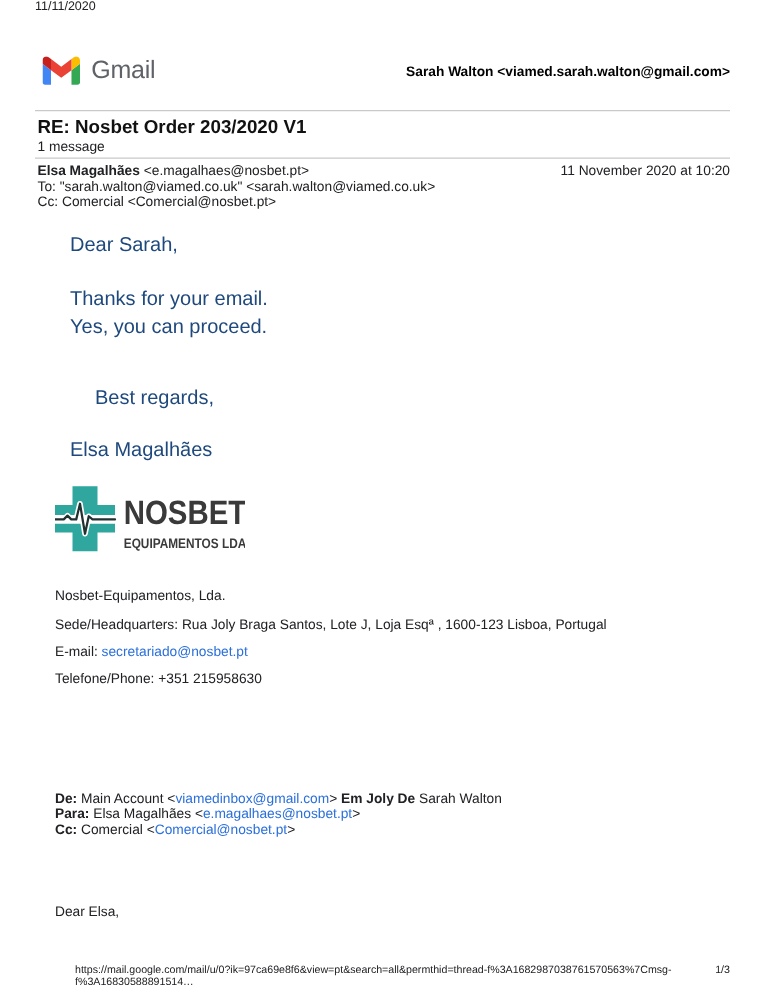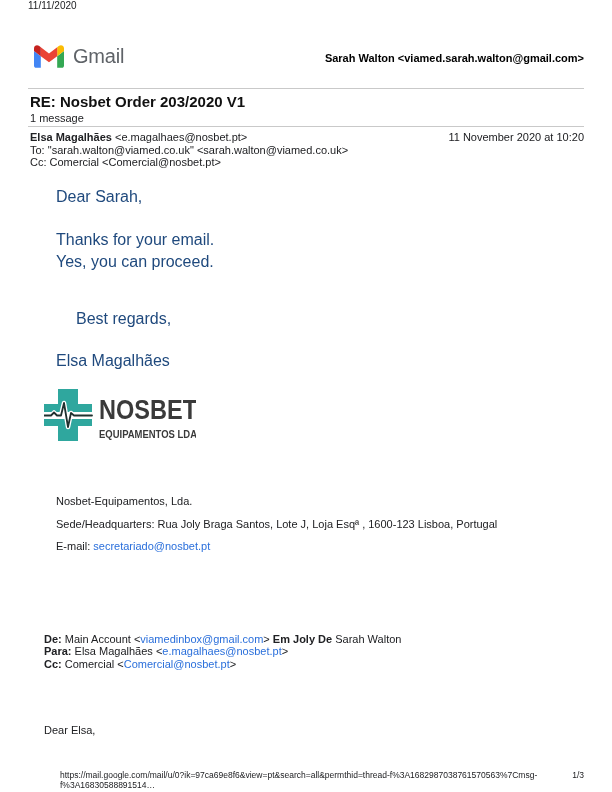--- a/index.html
+++ b/index.html
@@ -31,21 +31,21 @@
   .bluetext{color:#1F497D;font-size:16px;left:44px;margin-left:12px;}
   .greeting{top:188px;}
   .line-thanks{top:231px;}
   .line-proceed{top:253px;}
   .closing{top:310px;padding-left:20px;}
   .signature-name{top:352px;}
   
   .nosbet-logo{top:388px;left:44px;width:152px;height:58px;}
   .nosbet-logo text{font-family:"Liberation Sans","DejaVu Sans",sans-serif;font-weight:bold;fill:#3a3a3a;}
   
-  .sigline{left:56px;font-size:11px;color:#202124;margin-top:24px;}
+  .sigline{left:44px;font-size:11px;color:#202124;}
   .company{top:471px;}
   .address{top:494px;}
   .email-line{top:516px;}
   .phone{top:537px;}
   a.maillink{color:#2a6fdb;text-decoration:none;cursor:pointer;}
   
   .quoted{top:633px;left:44px;font-size:11px;line-height:12.4px;color:#202124;}
   .reply-greeting{top:724px;left:44px;font-size:11px;color:#202124;text-align:right;}
   
   .footer-url{top:770px;left:28px;font-size:8.5px;color:#202124;margin-left:32px;}
@@ -100,20 +100,21 @@
     </g>
     <text x="55" y="31" font-size="27" textLength="98" lengthAdjust="spacingAndGlyphs">NOSBET</text>
     <text x="55" y="50" font-size="11" textLength="98" lengthAdjust="spacingAndGlyphs">EQUIPAMENTOS LDA</text>
   </svg>
 
   <div class="abs sigline company">Nosbet-Equipamentos, Lda.</div>
   <div class="abs sigline address">Sede/Headquarters: Rua Joly Braga Santos, Lote J, Loja Esqª , 1600-123 Lisboa, Portugal</div>
   <div class="abs sigline email-line">
     <span>E-mail: </span><a class="maillink">secretariado@nosbet.pt</a>
   </div>
+  <div class="abs sigline phone">Telefone/Phone: +351 215958630</div>
 
   <div class="abs quoted">
     <div><span class="b">De: </span><span>Main Account &lt;</span><a class="maillink">viamedinbox@gmail.com</a><span>&gt; </span><span class="b">Em Joly De </span><span>Sarah Walton</span></div>
     <div><span class="b">Para: </span><span>Elsa Magalhães &lt;</span><a class="maillink">e.magalhaes@nosbet.pt</a><span>&gt;</span></div>
     <div><span class="b">Cc: </span><span>Comercial &lt;</span><a class="maillink">Comercial@nosbet.pt</a><span>&gt;</span></div>
   </div>
 
   <div class="abs reply-greeting">Dear Elsa,</div>
 
   <div class="abs footer-url">https://mail.google.com/mail/u/0?ik=97ca69e8f6&amp;view=pt&amp;search=all&amp;permthid=thread-f%3A1682987038761570563%7Cmsg-f%3A16830588891514…</div>

